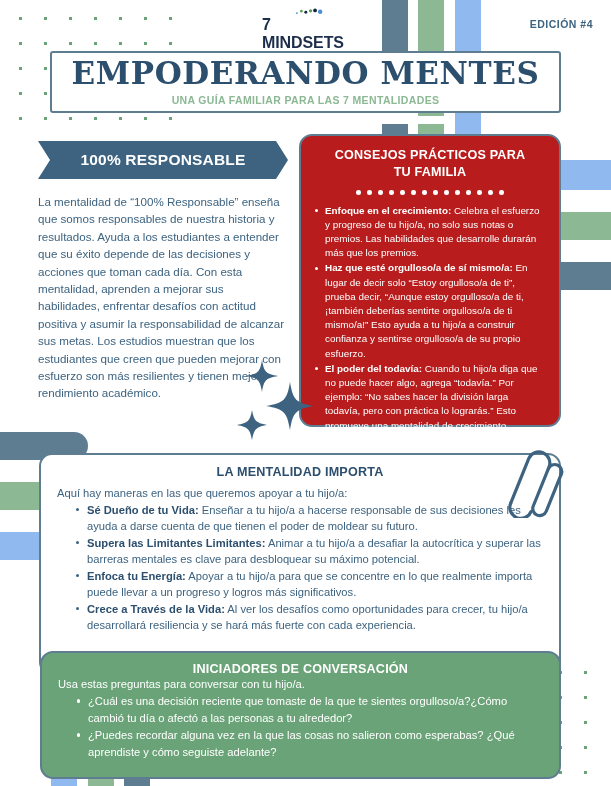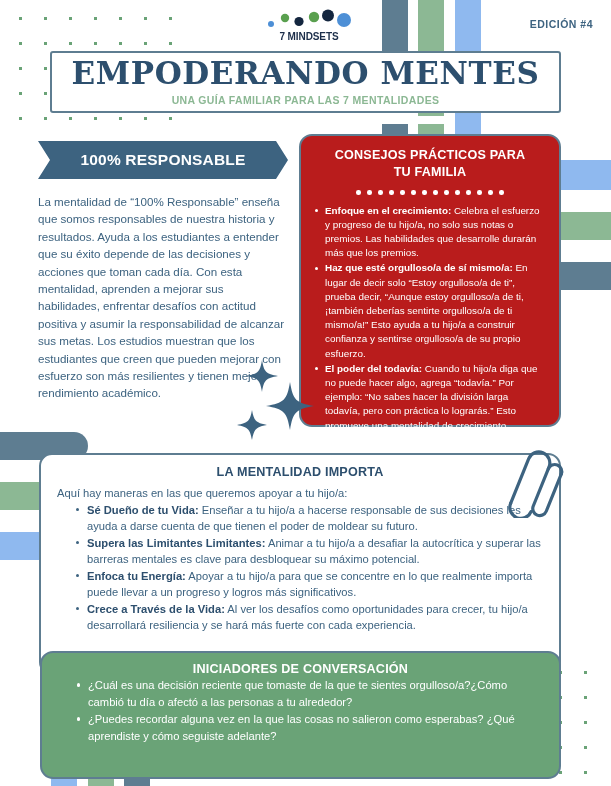--- a/index.html
+++ b/index.html
@@ -60,21 +60,21 @@
 
   .clip { position: absolute; left: 496px; top: 442px; width: 74px; height: 76px; }
 
   
   .logo-wrap {
     position: absolute; left: 262px; top: 8px; width: 94px; height: 44px;
     display: flex; flex-direction: column; align-items: center; z-index: 4;
   }
   .logo-dots { width: 92px; height: 22px; }
   .logo-text {
-    font-size: 10px; font-weight: 700; letter-spacing: -0.1px;
+    font-size: 16px; font-weight: 700; letter-spacing: -0.1px;
     color: #1c2e4a; margin-top: 1px;
   }
   .edition {
     position: absolute; right: 18px; top: 18px; z-index: 7;
     font-size: 10.5px; font-weight: 600; letter-spacing: 0.5px; color: #3d6380;
   }
 
   .title-card {
     position: absolute; left: 50px; top: 51px; width: 511px; height: 62px;
     background: #ffffff; border: 2.2px solid #5e7d91; border-radius: 3px;
@@ -262,20 +262,21 @@
     <ul class="matters-list">
         <li><b>Sé Dueño de tu Vida:</b><span> Enseñar a tu hijo/a a hacerse responsable de sus decisiones les ayuda a darse cuenta de que tienen el poder de moldear su futuro.</span></li>
         <li><b>Supera las Limitantes Limitantes:</b><span> Animar a tu hijo/a a desafiar la autocrítica y superar las barreras mentales es clave para desbloquear su máximo potencial.</span></li>
         <li><b>Enfoca tu Energía:</b><span> Apoyar a tu hijo/a para que se concentre en lo que realmente importa puede llevar a un progreso y logros más significativos.</span></li>
         <li><b>Crece a Través de la Vida:</b><span> Al ver los desafíos como oportunidades para crecer, tu hijo/a desarrollará resiliencia y se hará más fuerte con cada experiencia.</span></li>
       </ul>
   </div>
 
   <div class="starters-card">
     <div class="starters-title">INICIADORES DE CONVERSACIÓN</div>
+    <div class="starters-intro">Usa estas preguntas para conversar con tu hijo/a.</div>
     <ul class="starters-list">
         <li>¿Cuál es una decisión reciente que tomaste de la que te sientes orgulloso/a?¿Cómo cambió tu día o afectó a las personas a tu alrededor?</li>
         <li>¿Puedes recordar alguna vez en la que las cosas no salieron como esperabas? ¿Qué aprendiste y cómo seguiste adelante?</li>
       </ul>
   </div>
 
   <div class="decor-front">
     <svg class="sparkles" viewBox="0 0 92 96">
       <path d="M30 8 C32 20 34 22 46 24 C34 26 32 28 30 40 C28 28 26 26 14 24 C26 22 28 20 30 8 Z" fill="#3d6380"></path>
       <path d="M58 30 C61 48 64 51 82 54 C64 57 61 60 58 78 C55 60 52 57 34 54 C52 51 55 48 58 30 Z" fill="#3d6380"></path>

